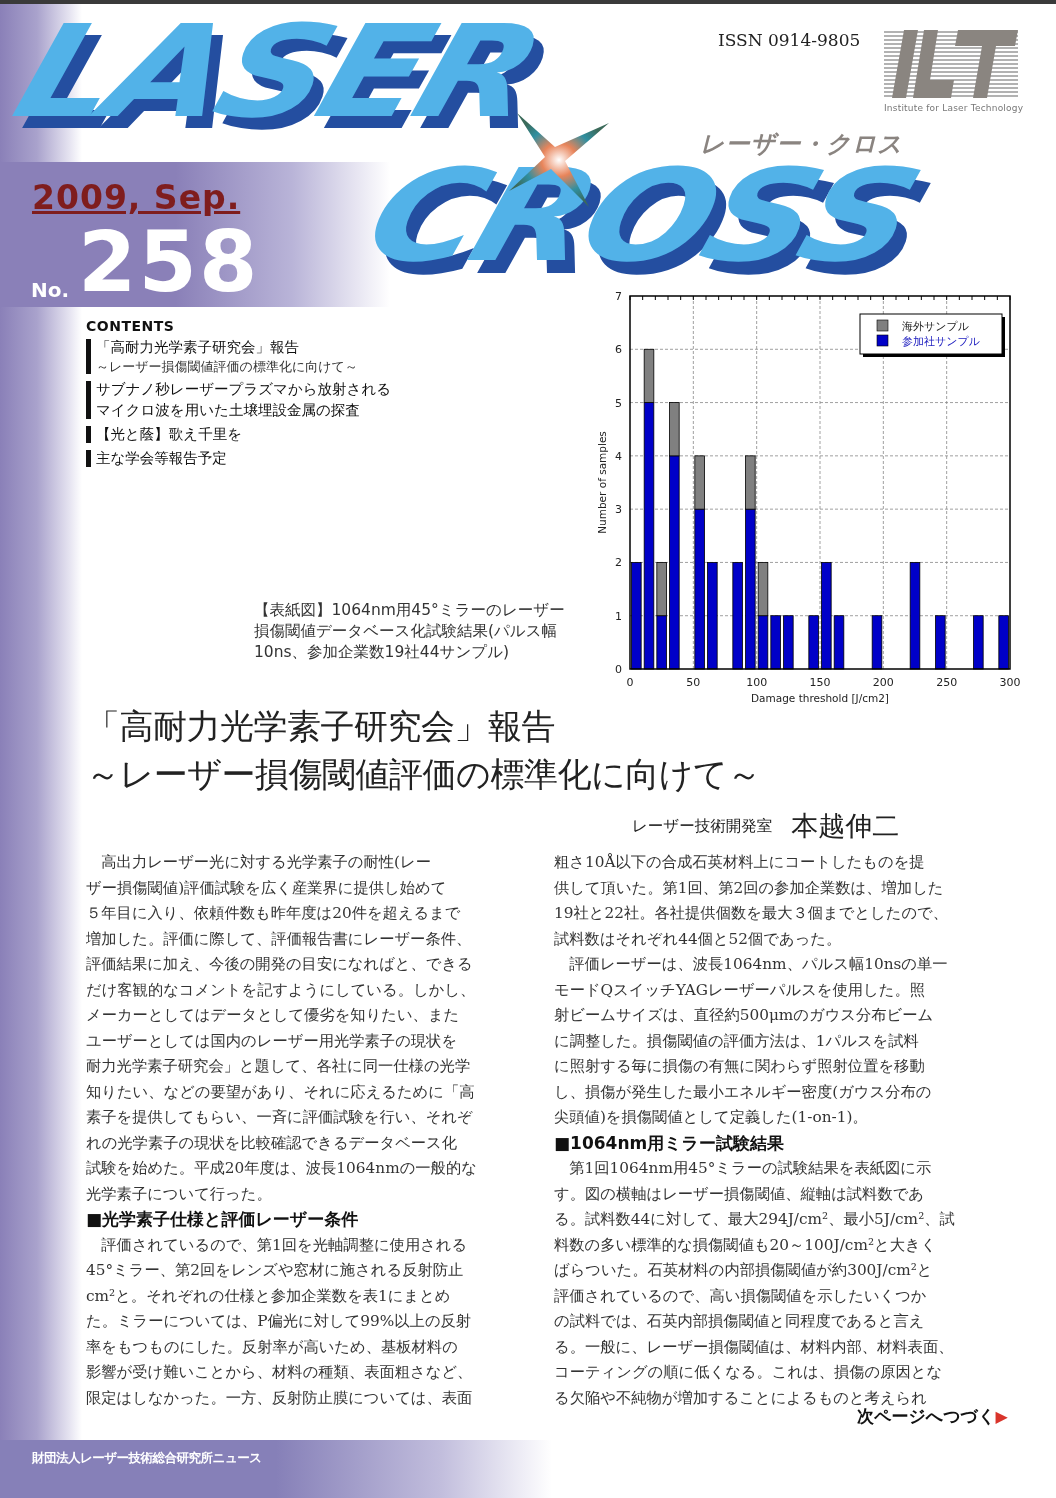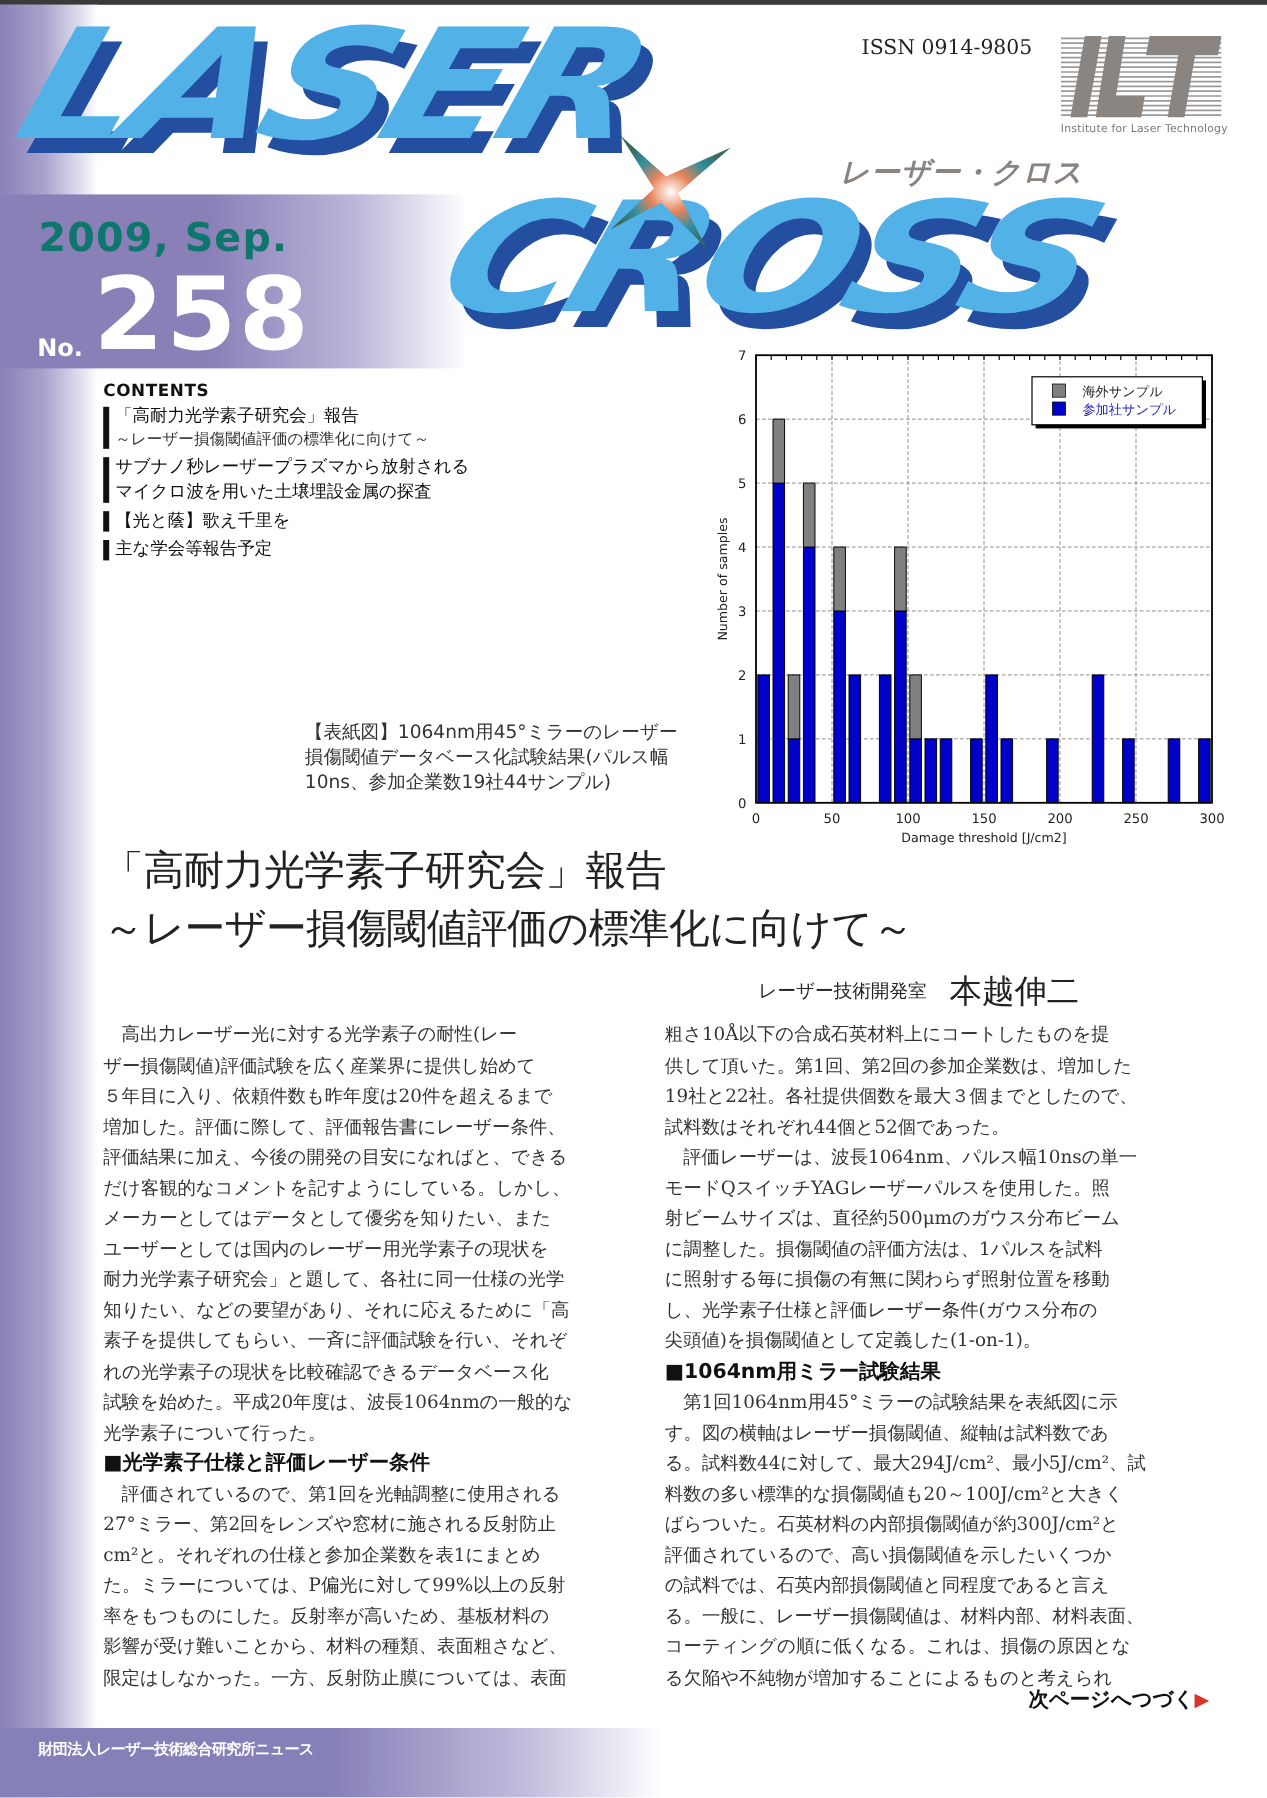--- a/index.html
+++ b/index.html
@@ -26,21 +26,21 @@
   .laser-front  { left: 44px; top: 8px; font-size: 150px; transform: skewX(-18deg) scaleY(0.85); transform-origin: left top; }
   .cross-shadow { left: 405px; top: 165px; font-size: 150px; transform: skewX(-18deg) scaleY(0.85); transform-origin: left top; }
   .cross-front  { left: 395px; top: 152px; font-size: 150px; transform: skewX(-18deg) scaleY(0.85); transform-origin: left top; }
   .star { position: absolute; left: 505px; top: 103px; width: 110px; height: 110px; }
   .kana-logo { position: absolute; left: 700px; top: 128px; font-size: 24px; font-style: italic; color: #8a8480; font-weight: bold; letter-spacing: 1px; }
 
   .issn { position: absolute; left: 718px; top: 30px; font-family: "DejaVu Serif", serif; font-size: 17px; color: #222; }
   .ilt-logo { position: absolute; left: 884px; top: 30px; width: 134px; height: 70px; }
   .ilt-caption { position: absolute; left: 884px; top: 103px; font-size: 9px; color: #777; letter-spacing: 0.2px; }
 
-  .issue-date { position: absolute; left: 32px; top: 178px; font-size: 33px; font-weight: bold; color: #0f766e; letter-spacing: 1px; }
+  .issue-date { position: absolute; left: 32px; top: 178px; font-size: 33px; font-weight: bold; color: #7f1d1d; letter-spacing: 1px; text-decoration: underline; }
   .issue-no-label { position: absolute; left: 31px; top: 278px; font-size: 20px; font-weight: bold; color: #fff; }
   .issue-no { position: absolute; left: 78px; top: 220px; font-size: 84px; font-weight: bold; color: #fff; letter-spacing: 2px; line-height: 1; }
 
   
   .contents { position: absolute; left: 86px; top: 318px; width: 360px; }
   .contents-title { font-size: 14px; font-weight: bold; color: #111; letter-spacing: 0.5px; margin-bottom: 3px; }
   .toc-item { position: relative; padding-left: 10px; margin-bottom: 3px; }
   .toc-item::before { content: ""; position: absolute; left: 0; top: 2px; bottom: 2px; width: 5px; background: #111; }
   .toc-line { font-size: 14.5px; color: #111; line-height: 21px; white-space: nowrap; }
   .toc-sub { font-size: 13px; color: #333; line-height: 18px; white-space: nowrap; }
@@ -269,38 +269,38 @@
     <p>メーカーとしてはデータとして優劣を知りたい、また</p>
     <p>ユーザーとしては国内のレーザー用光学素子の現状を</p>
     <p>耐力光学素子研究会」と題して、各社に同一仕様の光学</p>
     <p>知りたい、などの要望があり、それに応えるために「高</p>
     <p>素子を提供してもらい、一斉に評価試験を行い、それぞ</p>
     <p>れの光学素子の現状を比較確認できるデータベース化</p>
     <p>試験を始めた。平成20年度は、波長1064nmの一般的な</p>
     <p>光学素子について行った。</p>
     <h3>■光学素子仕様と評価レーザー条件</h3>
     <p class="indent">評価されているので、第1回を光軸調整に使用される</p>
-    <p>27°ミラー、第2回をレンズや窓材に施される反射防止</p>
+    <p>45°ミラー、第2回をレンズや窓材に施される反射防止</p>
     <p>cm²と。それぞれの仕様と参加企業数を表1にまとめ</p>
     <p>た。ミラーについては、P偏光に対して99%以上の反射</p>
     <p>率をもつものにした。反射率が高いため、基板材料の</p>
     <p>影響が受け難いことから、材料の種類、表面粗さなど、</p>
     <p>限定はしなかった。一方、反射防止膜については、表面</p>
   </div>
 <div class="col col-right" id="col-right">
     <p>粗さ10Å以下の合成石英材料上にコートしたものを提</p>
     <p>供して頂いた。第1回、第2回の参加企業数は、増加した</p>
     <p>19社と22社。各社提供個数を最大３個までとしたので、</p>
     <p>試料数はそれぞれ44個と52個であった。</p>
     <p class="indent">評価レーザーは、波長1064nm、パルス幅10nsの単一</p>
     <p>モードQスイッチYAGレーザーパルスを使用した。照</p>
     <p>射ビームサイズは、直径約500μmのガウス分布ビーム</p>
     <p>に調整した。損傷閾値の評価方法は、1パルスを試料</p>
     <p>に照射する毎に損傷の有無に関わらず照射位置を移動</p>
-    <p>し、光学素子仕様と評価レーザー条件(ガウス分布の</p>
+    <p>し、損傷が発生した最小エネルギー密度(ガウス分布の</p>
     <p>尖頭値)を損傷閾値として定義した(1-on-1)。</p>
     <h3>■1064nm用ミラー試験結果</h3>
     <p class="indent">第1回1064nm用45°ミラーの試験結果を表紙図に示</p>
     <p>す。図の横軸はレーザー損傷閾値、縦軸は試料数であ</p>
     <p>る。試料数44に対して、最大294J/cm²、最小5J/cm²、試</p>
     <p>料数の多い標準的な損傷閾値も20～100J/cm²と大きく</p>
     <p>ばらついた。石英材料の内部損傷閾値が約300J/cm²と</p>
     <p>評価されているので、高い損傷閾値を示したいくつか</p>
     <p>の試料では、石英内部損傷閾値と同程度であると言え</p>
     <p>る。一般に、レーザー損傷閾値は、材料内部、材料表面、</p>

